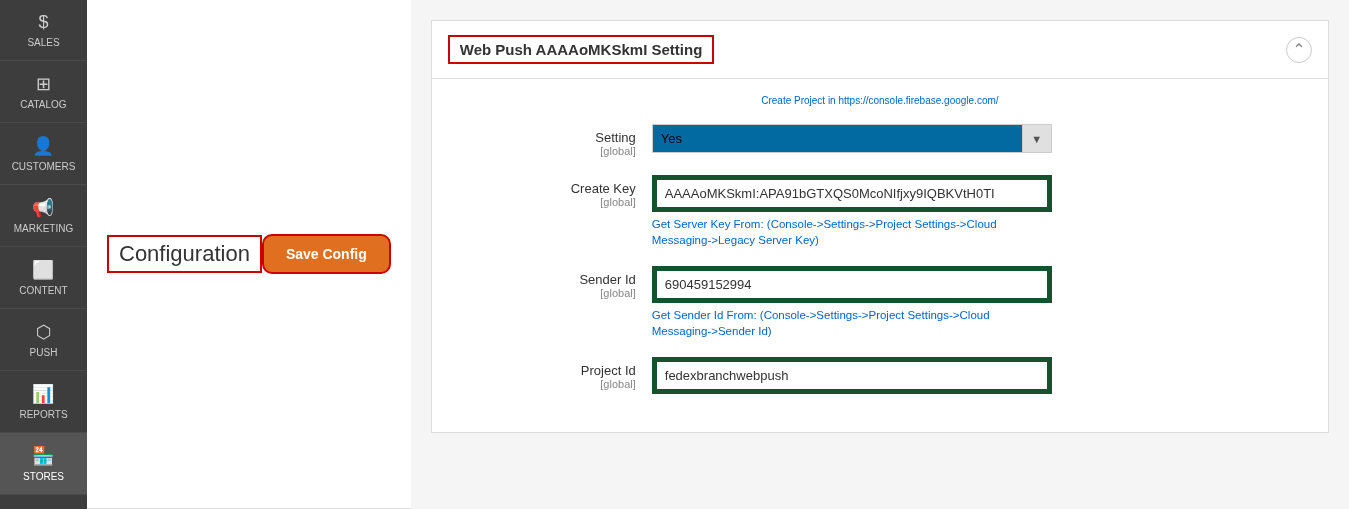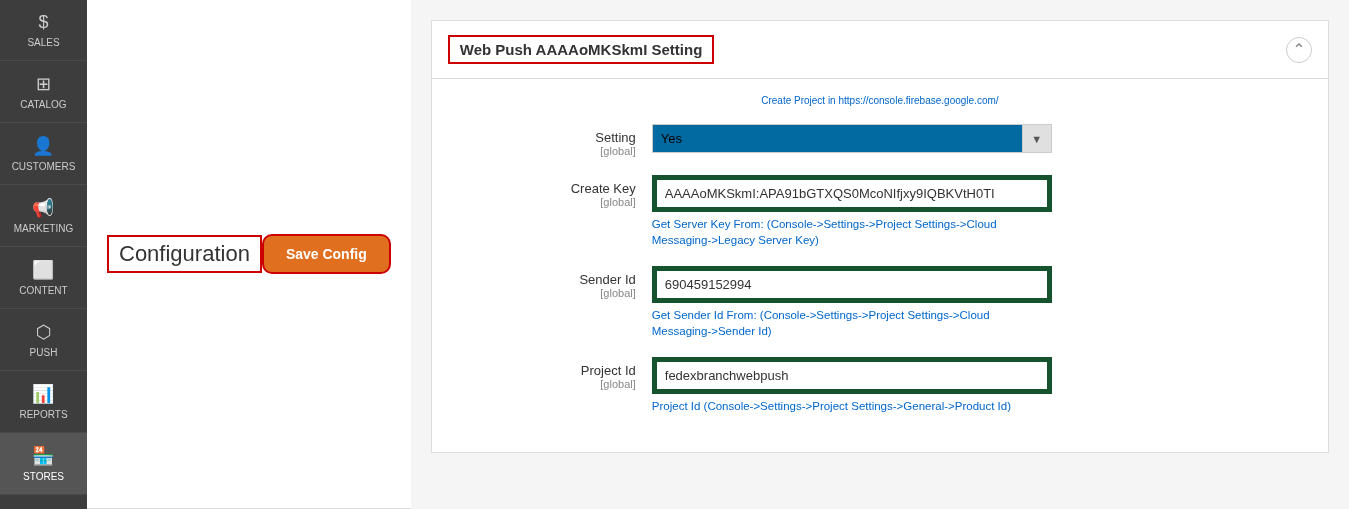--- a/index.html
+++ b/index.html
@@ -289,19 +289,18 @@
           </div>
         </div>
 
         <div class="form-row">
           <div class="form-label">
             <span class="form-label-main">Project Id</span>
             <span class="form-label-scope">[global]</span>
           </div>
           <div class="form-control-wrap">
             <input type="text" class="form-input" value="fedexbranchwebpush" style="">
-            <div class="form-hint">Project Id (Console-&gt;Settings-&gt;Project Settings-&gt;General-&gt;Product Id)</div>
           </div>
         </div>
       </div>
     </div>
   </div>
 </div>
 
 </body></html>

